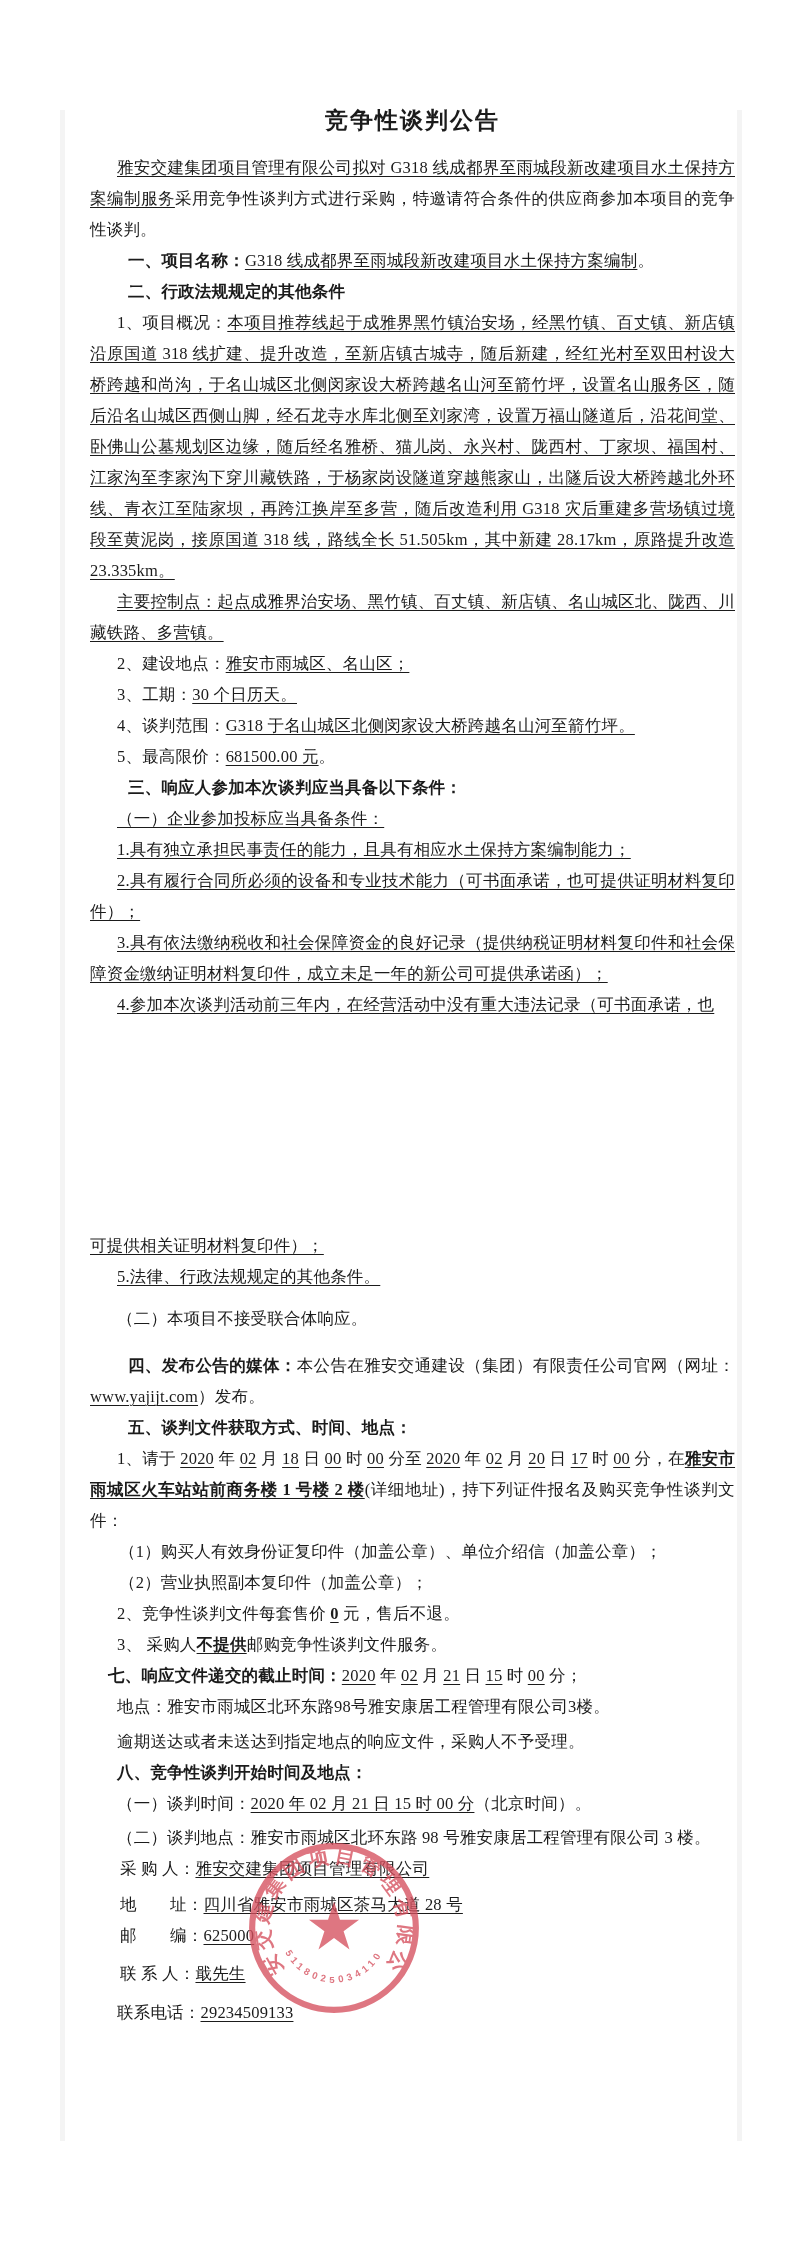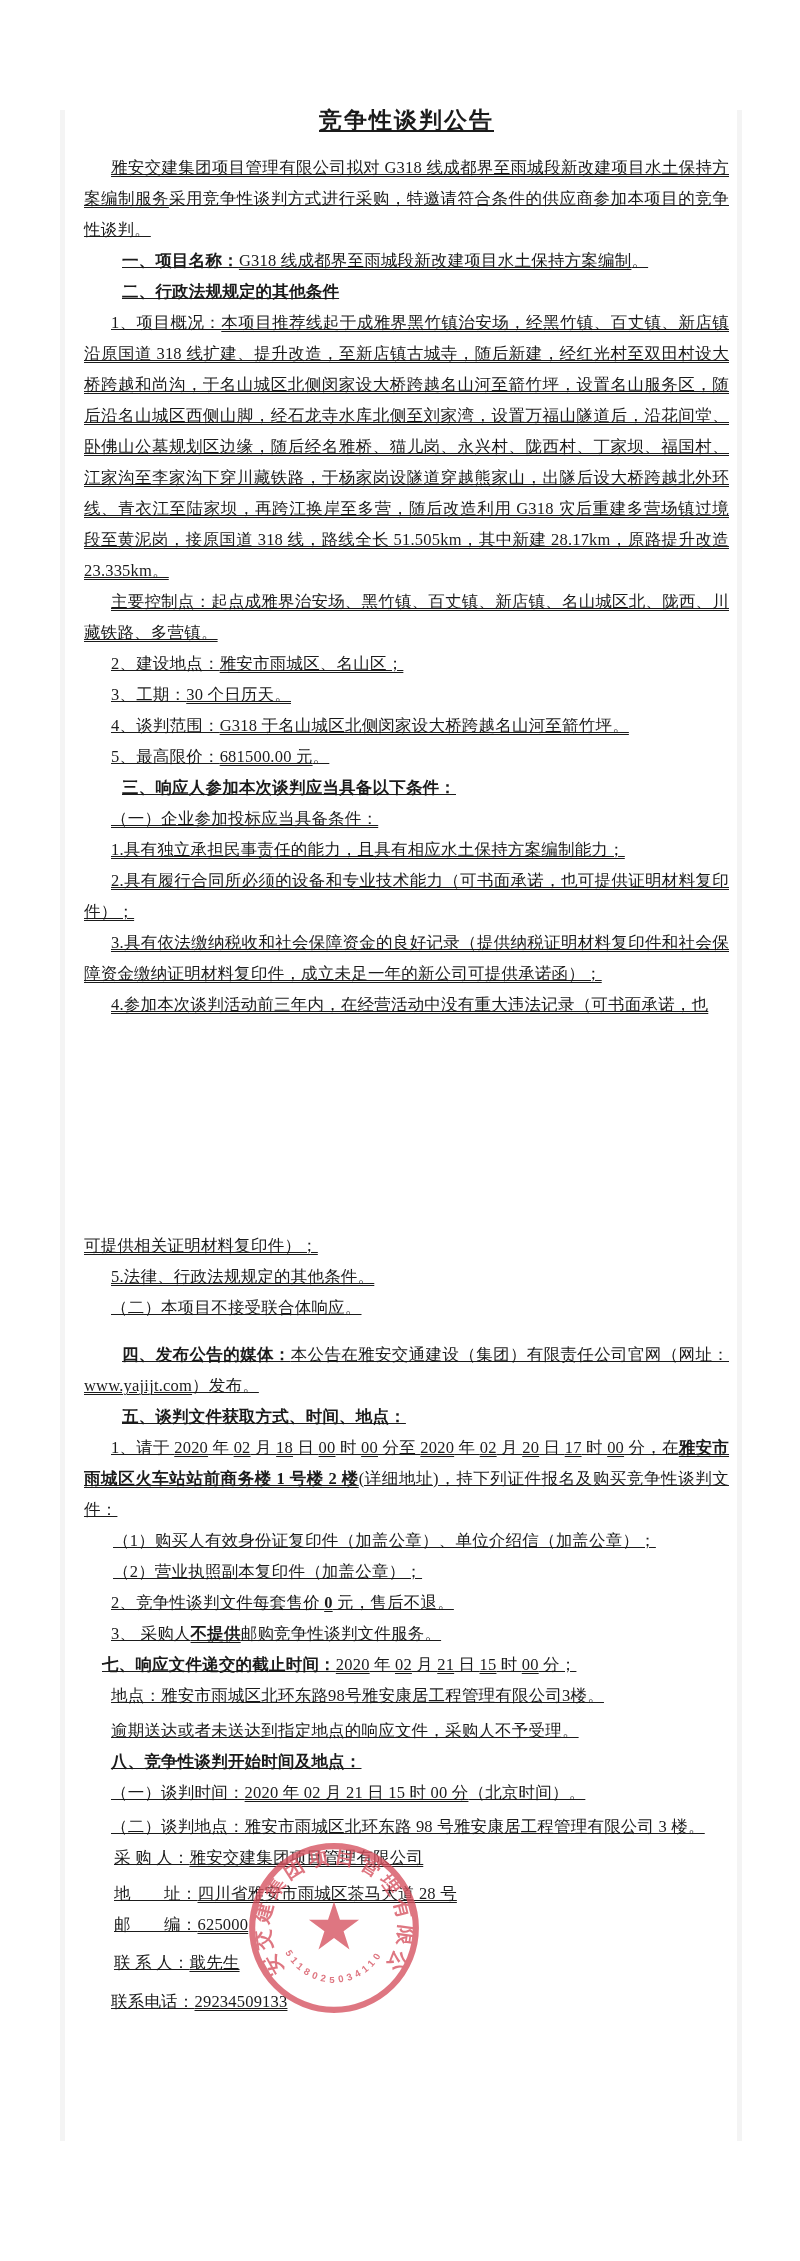--- a/index.html
+++ b/index.html
@@ -10,24 +10,23 @@
     background:#ffffff;
     overflow:hidden;
     font-family:"Liberation Serif","DejaVu Serif",serif;
     color:#1b1b1b;
   }
   .scan-edge{position:absolute;top:110px;bottom:120px;width:5px;background:#d9d9d9;opacity:.28;}
   .scan-edge.left{left:60px;}
   .scan-edge.right{left:737px;}
   .doc-body{
     position:absolute;
-    left:84px;
+    left:90px;
     top:104px;
     width:645px;
-    text-decoration:underline;
   }
   .para{
     margin:0;
     font-size:16.5px;
     line-height:31px;
     letter-spacing:.2px;
     text-align:justify;
   }
   .doc-title{
     font-size:23px;
@@ -71,21 +70,21 @@
       <p class="para" style="text-indent: 27px;"><span class="seg-n">4、谈判范围：</span><span class="seg-u">G318 于名山城区北侧闵家设大桥跨越名山河至箭竹坪。</span></p>
       <p class="para" style="text-indent: 27px;"><span class="seg-n">5、最高限价：</span><span class="seg-u">681500.00 元</span><span class="seg-n">。</span></p>
       <p class="para" style="text-indent: 38px;"><span class="seg-b">三、响应人参加本次谈判应当具备以下条件：</span></p>
       <p class="para" style="text-indent: 27px;"><span class="seg-u">（一）企业参加投标应当具备条件：</span></p>
       <p class="para" style="text-indent: 27px;"><span class="seg-u">1.具有独立承担民事责任的能力，且具有相应水土保持方案编制能力；</span></p>
       <p class="para" style="text-indent: 27px;"><span class="seg-u">2.具有履行合同所必须的设备和专业技术能力（可书面承诺，也可提供证明材料复印件）；</span></p>
       <p class="para" style="text-indent: 27px;"><span class="seg-u">3.具有依法缴纳税收和社会保障资金的良好记录（提供纳税证明材料复印件和社会保障资金缴纳证明材料复印件，成立未足一年的新公司可提供承诺函）；</span></p>
       <p class="para" style="text-indent: 27px;"><span class="seg-u">4.参加本次谈判活动前三年内，在经营活动中没有重大违法记录（可书面承诺，也</span></p>
       <p class="para" style="margin-top: 210px;"><span class="seg-u">可提供相关证明材料复印件）；</span></p>
       <p class="para" style="text-indent: 27px;"><span class="seg-u">5.法律、行政法规规定的其他条件。</span></p>
-      <p class="para" style="text-indent: 27px;"><span class="seg-n">（二）本项目不接受联合体响应。</span></p>
+      <p class="para" style="margin-top: 11px; text-indent: 27px;"><span class="seg-n">（二）本项目不接受联合体响应。</span></p>
       <p class="para" style="margin-top: 16px; text-indent: 38px;"><span class="seg-b">四、发布公告的媒体：</span><span class="seg-n">本公告在雅安交通建设（集团）有限责任公司官网（网址：</span><span class="seg-u">www.yajijt.com</span><span class="seg-n">）发布。</span></p>
       <p class="para" style="text-indent: 38px;"><span class="seg-b">五、谈判文件获取方式、时间、地点：</span></p>
       <p class="para" style="text-indent: 27px;"><span class="seg-n">1、请于 </span><span class="seg-u">2020</span><span class="seg-n"> 年 </span><span class="seg-u">02</span><span class="seg-n"> 月 </span><span class="seg-u">18</span><span class="seg-n"> 日 </span><span class="seg-u">00</span><span class="seg-n"> 时 </span><span class="seg-u">00</span><span class="seg-n"> 分至 </span><span class="seg-u">2020</span><span class="seg-n"> 年 </span><span class="seg-u">02</span><span class="seg-n"> 月 </span><span class="seg-u">20</span><span class="seg-n"> 日 </span><span class="seg-u">17</span><span class="seg-n"> 时 </span><span class="seg-u">00</span><span class="seg-n"> 分，在</span><span class="seg-bu">雅安市雨城区火车站站前商务楼 1 号楼 2 楼</span><span class="seg-n">(详细地址)，持下列证件报名及购买竞争性谈判文件：</span></p>
       <p class="para" style="text-indent: 29px;"><span class="seg-n">（1）购买人有效身份证复印件（加盖公章）、单位介绍信（加盖公章）；</span></p>
       <p class="para" style="text-indent: 29px;"><span class="seg-n">（2）营业执照副本复印件（加盖公章）；</span></p>
       <p class="para" style="text-indent: 27px;"><span class="seg-n">2、竞争性谈判文件每套售价 </span><span class="seg-bu">0</span><span class="seg-n"> 元，售后不退。</span></p>
       <p class="para" style="text-indent: 27px;"><span class="seg-n">3、 采购人</span><span class="seg-bu">不提供</span><span class="seg-n">邮购竞争性谈判文件服务。</span></p>
       <p class="para" style="text-indent: 18px;"><span class="seg-b">七、响应文件递交的截止时间：</span><span class="seg-u">2020</span><span class="seg-n"> 年 </span><span class="seg-u">02</span><span class="seg-n"> 月 </span><span class="seg-u">21</span><span class="seg-n"> 日 </span><span class="seg-u">15</span><span class="seg-n"> 时 </span><span class="seg-u">00</span><span class="seg-n"> 分；</span></p>
       <p class="para" style="text-indent: 27px;"><span class="seg-n">地点：雅安市雨城区北环东路98号雅安康居工程管理有限公司3楼。</span></p>
       <p class="para" style="margin-top: 4px; text-indent: 27px;"><span class="seg-n">逾期送达或者未送达到指定地点的响应文件，采购人不予受理。</span></p>

